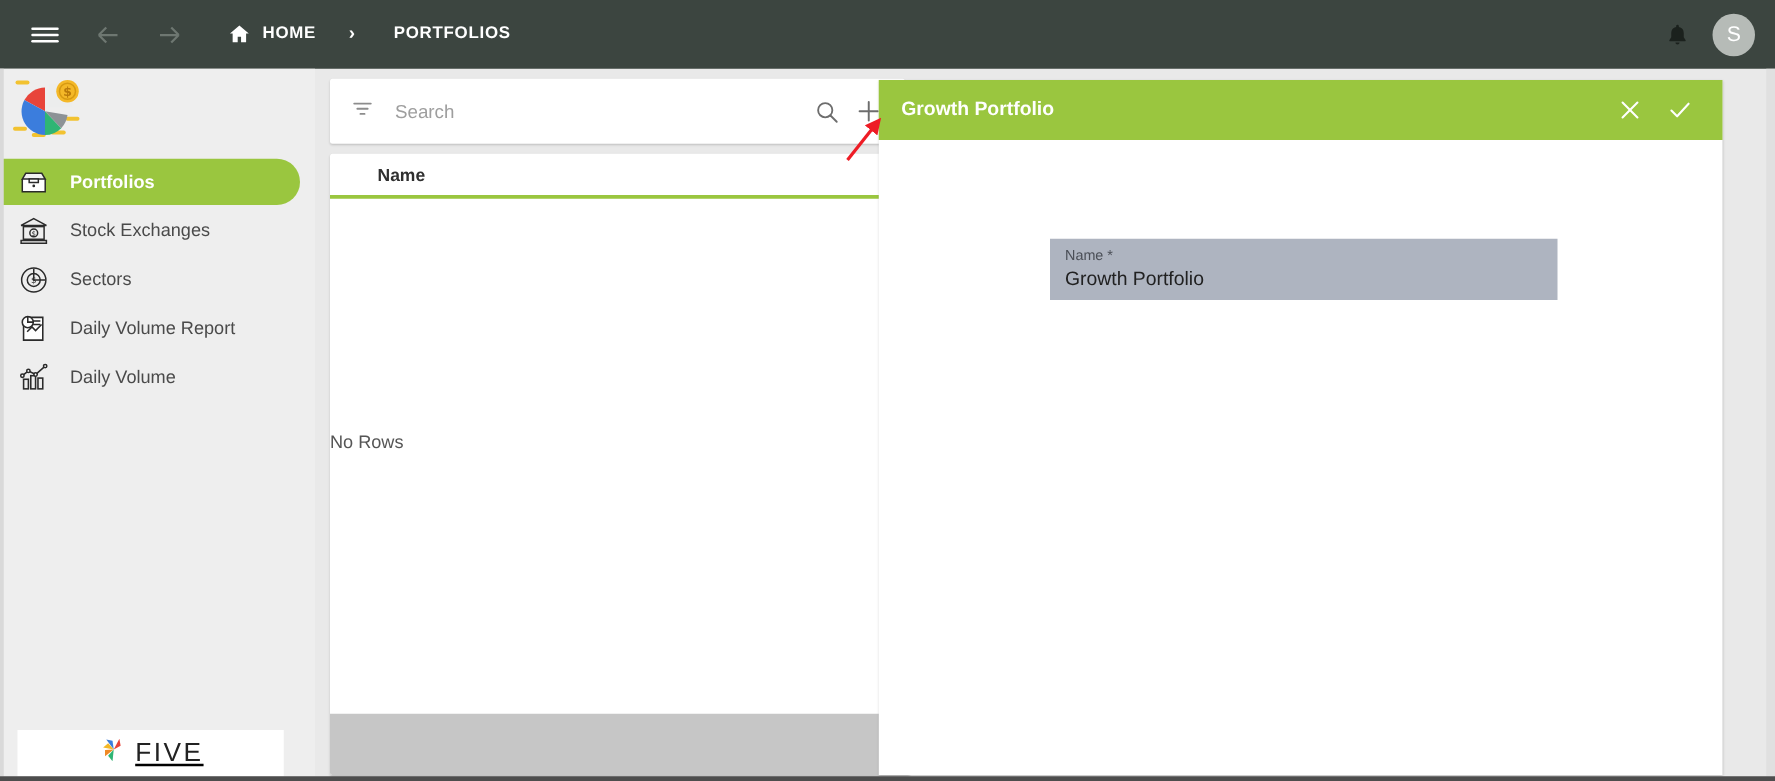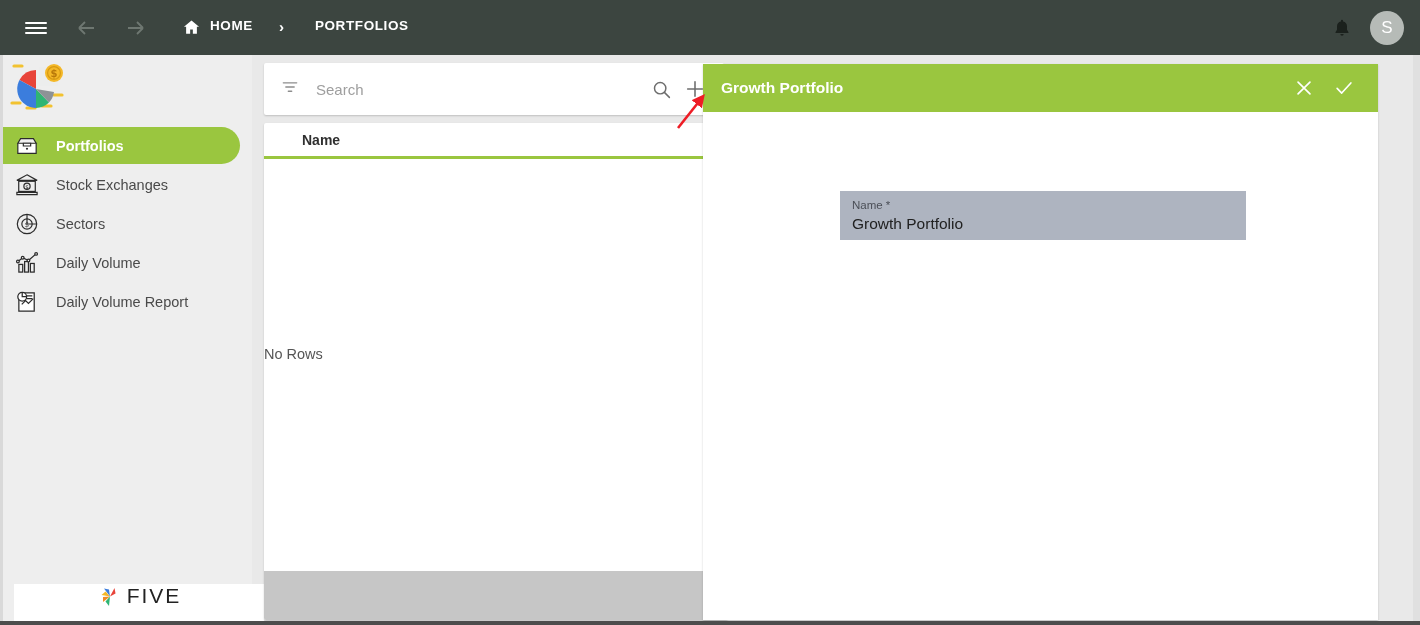--- a/index.html
+++ b/index.html
@@ -56,22 +56,22 @@
     position: absolute; left: 0; top: 0; width: 240px; height: 37px;
     border-radius: 0 19px 19px 0; background: transparent;
   }
   .nav-item.active .pill { background: #9ac63f; }
   .nav-ic { position: relative; width: 30px; height: 28px; flex: none; display:flex; align-items:center; justify-content:center; }
   .nav-label {
     position: relative; font-size: 14.5px; color: #4a4a4a; margin-left: 14px;
   }
   .nav-item.active .nav-label { color: #ffffff; font-weight: bold; }
   .five-logo {
-    position: absolute; left: 14px; bottom: 0px; width: 250px; height: 37px;
-    background: #ffffff; display: flex; justify-content: center;
+    position: absolute; left: 14px; bottom: 0px; width: 213px; height: 37px;
+    background: #ffffff; display: flex; align-items: center; justify-content: center; text-decoration: underline;
   }
   .five-text {
     font-size: 21px; letter-spacing: 2px; color: #222222; font-weight: 500;
     margin-left: 4px; font-family: "Liberation Sans", sans-serif;
   }
 
   
   .list-panel { position: absolute; left: 264px; top: 55px; width: 464px; height: 566px; }
   .search-card {
     position: absolute; left: 0; top: 8px; width: 460px; height: 52px;
@@ -239,48 +239,48 @@
             <circle cx="13" cy="13" r="5.6"></circle>
             <text x="13" y="16" font-size="7.5" fill="#2b2b2b" stroke="none" text-anchor="middle" font-family="DejaVu Sans, sans-serif">$</text>
           </svg>
         </span>
         <span class="nav-label">Sectors</span>
       </div>
 
       <div class="nav-item">
         <div class="pill"></div>
         <span class="nav-ic">
+          <svg width="25" height="24" viewBox="0 0 26 25" fill="none" stroke="#2b2b2b" stroke-width="1.3">
+            <path d="M7 3 h13 v19 h-16 v-16" fill="#fff"></path>
+            <path d="M12 6 h6 M12 9 h6"></path>
+            <path d="M7 15 L11 11 L14 14 L19 9"></path>
+            <circle cx="7.5" cy="7" r="4.6" fill="#fff"></circle>
+            <path d="M7.5 2.4 L7.5 7 L12.1 7"></path>
+          </svg>
+        </span>
+        <span class="nav-label">Daily Volume Report</span>
+      </div>
+
+      <div class="nav-item">
+        <div class="pill"></div>
+        <span class="nav-ic">
           <svg width="25" height="23" viewBox="0 0 26 24" fill="none" stroke="#2b2b2b" stroke-width="1.3">
             <rect x="4" y="14" width="4" height="8"></rect>
             <rect x="10" y="11" width="4" height="11"></rect>
             <rect x="16" y="13" width="4" height="9"></rect>
             <path d="M3 11 L8 7 L14 10 L22 3"></path>
             <circle cx="3" cy="11" r="1.4" fill="#fff"></circle>
             <circle cx="8" cy="7" r="1.4" fill="#fff"></circle>
             <circle cx="14" cy="10" r="1.4" fill="#fff"></circle>
             <circle cx="22" cy="3" r="1.4" fill="#fff"></circle>
           </svg>
         </span>
         <span class="nav-label">Daily Volume</span>
       </div>
 
-      <div class="nav-item">
-        <div class="pill"></div>
-        <span class="nav-ic">
-          <svg width="25" height="24" viewBox="0 0 26 25" fill="none" stroke="#2b2b2b" stroke-width="1.3">
-            <path d="M7 3 h13 v19 h-16 v-16" fill="#fff"></path>
-            <path d="M12 6 h6 M12 9 h6"></path>
-            <path d="M7 15 L11 11 L14 14 L19 9"></path>
-            <circle cx="7.5" cy="7" r="4.6" fill="#fff"></circle>
-            <path d="M7.5 2.4 L7.5 7 L12.1 7"></path>
-          </svg>
-        </span>
-        <span class="nav-label">Daily Volume Report</span>
-      </div>
-
     </div>
 
     <div class="five-logo">
       <span>
         <svg width="26" height="26" viewBox="0 0 26 26">
           <path d="M13 12.5 L7 4.5 L12 5.5 Z" fill="#3b7ddd"></path>
           <path d="M13 12.5 L17.5 4 L18.5 9.5 Z" fill="#e8443a"></path>
           <path d="M13 12.5 L4.5 11 L8.5 7.5 Z" fill="#f4b828"></path>
           <path d="M13 12.5 L6 18 L6 13 Z" fill="#f08a25"></path>
           <path d="M13 12.5 L12 22 L8.5 17.5 Z" fill="#2fb574"></path>

